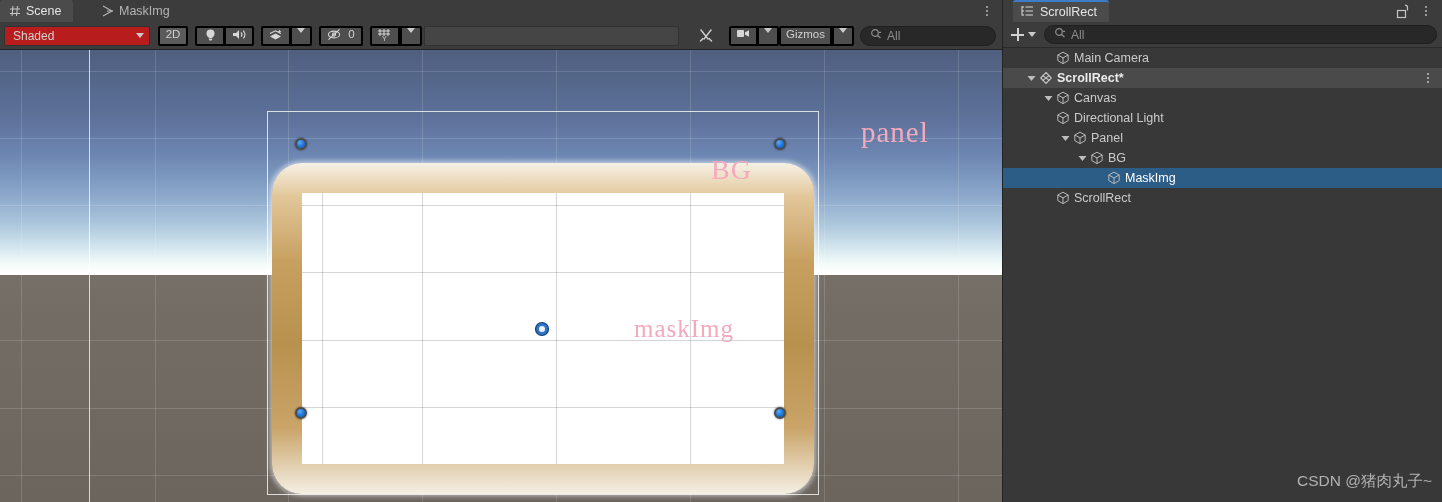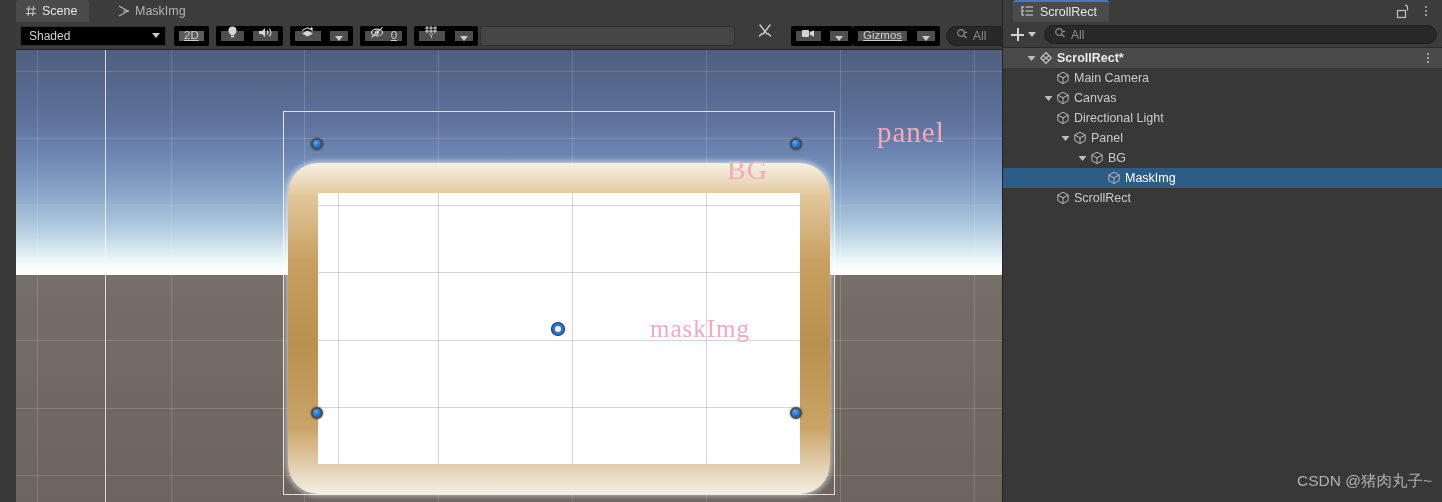--- a/index.html
+++ b/index.html
@@ -6,21 +6,21 @@
   html,body {
     width:1442px; height:502px; overflow:hidden;
     background:#383838;
     font-family:"Liberation Sans", sans-serif;
     -webkit-font-smoothing:antialiased;
   }
   #app { position:relative; width:1442px; height:502px; }
 
   
   #scene-panel {
-    position:absolute; left:16px; top:0; width:1002px; height:502px;
+    position:absolute; left:0; top:0; width:1002px; height:502px;
     background:#383838;
   }
 
   
   .tabbar {
     position:absolute; left:0; top:0; width:1002px; height:22px;
     background:#3c3c3c;
   }
   .tab {
     position:absolute; top:0; height:22px; display:flex; align-items:center;
@@ -37,30 +37,30 @@
   }
   .kebab i { display:block; width:2px; height:2px; background:#b9b9b9; border-radius:50%; }
 
   
   .toolbar {
     position:absolute; left:0; top:22px; width:1002px; height:28px;
     background:#3c3c3c; display:flex; align-items:center;
     border-bottom:1px solid #242424;
   }
   .tb-dropdown {
-    height:20px; margin-left:4px; background:#000000;
+    height:20px; margin-left:4px; background:#b91c1c;
     border:1px solid #323232; border-radius:2px;
     display:flex; align-items:center; justify-content:space-between;
     padding:0 5px 0 8px; color:#d2d2d2; font-size:12px; cursor:pointer;
     min-width:145px;
   }
   .tb-btn {
-    height:20px; min-width:28px; background:#4e4e4e; border:5px solid #000000;
-    display:flex; align-items:flex-end; justify-content:center; gap:3px;
-    color:#cfcfcf; font-size:11.5px; cursor:pointer; padding:0 5px;text-decoration:underline;
+    height:20px; min-width:28px; background:#4e4e4e; border:2px solid #000000;
+    display:flex; align-items:flex-start; justify-content:center; gap:3px;
+    color:#cfcfcf; font-size:11.5px; cursor:pointer; padding:0 5px;
   }
   .tb-group { display:flex; align-items:center; margin-left:6px; }
   .tb-group .tb-btn { border-radius:0; margin-left:-1px; }
   .tb-group .tb-btn:first-child { border-top-left-radius:2px; border-bottom-left-radius:2px; margin-left:0;}
   .tb-group .tb-btn:last-child { border-top-right-radius:2px; border-bottom-right-radius:2px; }
   .tb-btn.pressed { background:#5b5b5b; }
   .tb-sep { width:1px; height:13px; background:#6e6e6e; }
   .caret { width:0;height:0;border-left:4px solid transparent;border-right:4px solid transparent;border-top:5px solid #cacaca; }
   .tb-blank {
     height:20px; flex:0 0 255px; background:#454545; border:1px solid #323232;
@@ -493,20 +493,33 @@
                 <line x1="7.5" y1="7.5" x2="10.5" y2="10"></line>
                 <line x1="8.6" y1="4.4" x2="11" y2="4.4"></line>
           </g>
             </svg>
         </span>
         <span>All</span>
       </div>
     </div>
 
     <div id="h-tree">
+        <div class="h-row" style="padding-left: 39px;">
+          <span class="arrow none"></span>
+          <span class="go-icon">
+            <svg width="14" height="14" viewBox="0 0 14 14">
+              <g stroke="#b9b9b9" stroke-width="1" fill="none">
+                <path d="M7 1.2 L12.2 4 V9.6 L7 12.6 L1.8 9.6 V4 Z"></path>
+                <path d="M1.8 4 L7 6.9 L12.2 4"></path>
+                <path d="M7 6.9 V12.6"></path>
+              </g>
+            </svg>
+          </span>
+          <span>Main Camera</span>
+        </div>
         <div class="h-row root" style="padding-left: 22px;">
           <span class="arrow open">
             <svg width="9" height="9" viewBox="0 0 9 9">
               <path d="M0.5 2 L8.5 2 L4.5 7 Z" fill="#bdbdbd"></path>
             </svg>
           </span>
           <span class="go-icon">
             <svg width="14" height="14" viewBox="0 0 14 14">
               <g fill="none" stroke="#c9c9c9" stroke-width="1.1">
                 <path d="M7 1.5 L12.3 7 L7 12.5 L1.7 7 Z"></path>
@@ -516,119 +529,106 @@
             </svg>
           </span>
           <span>ScrollRect*</span>
           <span class="rk">
             <i></i>
             <i></i>
             <i></i>
           </span>
         </div>
         <div class="h-row" style="padding-left: 39px;">
-          <span class="arrow none"></span>
+          <span class="arrow open">
+            <svg width="9" height="9" viewBox="0 0 9 9">
+              <path d="M0.5 2 L8.5 2 L4.5 7 Z" fill="#bdbdbd"></path>
+            </svg>
+          </span>
           <span class="go-icon">
             <svg width="14" height="14" viewBox="0 0 14 14">
               <g stroke="#b9b9b9" stroke-width="1" fill="none">
                 <path d="M7 1.2 L12.2 4 V9.6 L7 12.6 L1.8 9.6 V4 Z"></path>
                 <path d="M1.8 4 L7 6.9 L12.2 4"></path>
                 <path d="M7 6.9 V12.6"></path>
               </g>
             </svg>
           </span>
-          <span>Main Camera</span>
+          <span>Canvas</span>
         </div>
         <div class="h-row" style="padding-left: 39px;">
-          <span class="arrow open">
-            <svg width="9" height="9" viewBox="0 0 9 9">
-              <path d="M0.5 2 L8.5 2 L4.5 7 Z" fill="#bdbdbd"></path>
-            </svg>
-          </span>
+          <span class="arrow none"></span>
           <span class="go-icon">
             <svg width="14" height="14" viewBox="0 0 14 14">
               <g stroke="#b9b9b9" stroke-width="1" fill="none">
                 <path d="M7 1.2 L12.2 4 V9.6 L7 12.6 L1.8 9.6 V4 Z"></path>
                 <path d="M1.8 4 L7 6.9 L12.2 4"></path>
                 <path d="M7 6.9 V12.6"></path>
               </g>
             </svg>
           </span>
-          <span>Canvas</span>
-        </div>
-        <div class="h-row" style="padding-left: 39px;">
-          <span class="arrow none"></span>
+          <span>Directional Light</span>
+        </div>
+        <div class="h-row" style="padding-left: 56px;">
+          <span class="arrow open">
+            <svg width="9" height="9" viewBox="0 0 9 9">
+              <path d="M0.5 2 L8.5 2 L4.5 7 Z" fill="#bdbdbd"></path>
+            </svg>
+          </span>
           <span class="go-icon">
             <svg width="14" height="14" viewBox="0 0 14 14">
               <g stroke="#b9b9b9" stroke-width="1" fill="none">
                 <path d="M7 1.2 L12.2 4 V9.6 L7 12.6 L1.8 9.6 V4 Z"></path>
                 <path d="M1.8 4 L7 6.9 L12.2 4"></path>
                 <path d="M7 6.9 V12.6"></path>
               </g>
             </svg>
           </span>
-          <span>Directional Light</span>
-        </div>
-        <div class="h-row" style="padding-left: 56px;">
+          <span>Panel</span>
+        </div>
+        <div class="h-row" style="padding-left: 73px;">
           <span class="arrow open">
             <svg width="9" height="9" viewBox="0 0 9 9">
               <path d="M0.5 2 L8.5 2 L4.5 7 Z" fill="#bdbdbd"></path>
             </svg>
           </span>
           <span class="go-icon">
             <svg width="14" height="14" viewBox="0 0 14 14">
               <g stroke="#b9b9b9" stroke-width="1" fill="none">
                 <path d="M7 1.2 L12.2 4 V9.6 L7 12.6 L1.8 9.6 V4 Z"></path>
                 <path d="M1.8 4 L7 6.9 L12.2 4"></path>
                 <path d="M7 6.9 V12.6"></path>
               </g>
             </svg>
           </span>
-          <span>Panel</span>
-        </div>
-        <div class="h-row" style="padding-left: 73px;">
-          <span class="arrow open">
-            <svg width="9" height="9" viewBox="0 0 9 9">
-              <path d="M0.5 2 L8.5 2 L4.5 7 Z" fill="#bdbdbd"></path>
-            </svg>
-          </span>
+          <span>BG</span>
+        </div>
+        <div class="h-row selected" style="padding-left: 90px;">
+          <span class="arrow none"></span>
           <span class="go-icon">
             <svg width="14" height="14" viewBox="0 0 14 14">
               <g stroke="#b9b9b9" stroke-width="1" fill="none">
                 <path d="M7 1.2 L12.2 4 V9.6 L7 12.6 L1.8 9.6 V4 Z"></path>
                 <path d="M1.8 4 L7 6.9 L12.2 4"></path>
                 <path d="M7 6.9 V12.6"></path>
               </g>
             </svg>
           </span>
-          <span>BG</span>
-        </div>
-        <div class="h-row selected" style="padding-left: 90px;">
+          <span>MaskImg</span>
+        </div>
+        <div class="h-row" style="padding-left: 39px;">
           <span class="arrow none"></span>
           <span class="go-icon">
             <svg width="14" height="14" viewBox="0 0 14 14">
               <g stroke="#b9b9b9" stroke-width="1" fill="none">
                 <path d="M7 1.2 L12.2 4 V9.6 L7 12.6 L1.8 9.6 V4 Z"></path>
                 <path d="M1.8 4 L7 6.9 L12.2 4"></path>
                 <path d="M7 6.9 V12.6"></path>
               </g>
             </svg>
           </span>
-          <span>MaskImg</span>
-        </div>
-        <div class="h-row" style="padding-left: 39px;">
-          <span class="arrow none"></span>
-          <span class="go-icon">
-            <svg width="14" height="14" viewBox="0 0 14 14">
-              <g stroke="#b9b9b9" stroke-width="1" fill="none">
-                <path d="M7 1.2 L12.2 4 V9.6 L7 12.6 L1.8 9.6 V4 Z"></path>
-                <path d="M1.8 4 L7 6.9 L12.2 4"></path>
-                <path d="M7 6.9 V12.6"></path>
-              </g>
-            </svg>
-          </span>
           <span>ScrollRect</span>
         </div>
       </div>
 
     <div id="watermark">CSDN @猪肉丸子~</div>
   </div>
 </div>
 
 </body></html>

